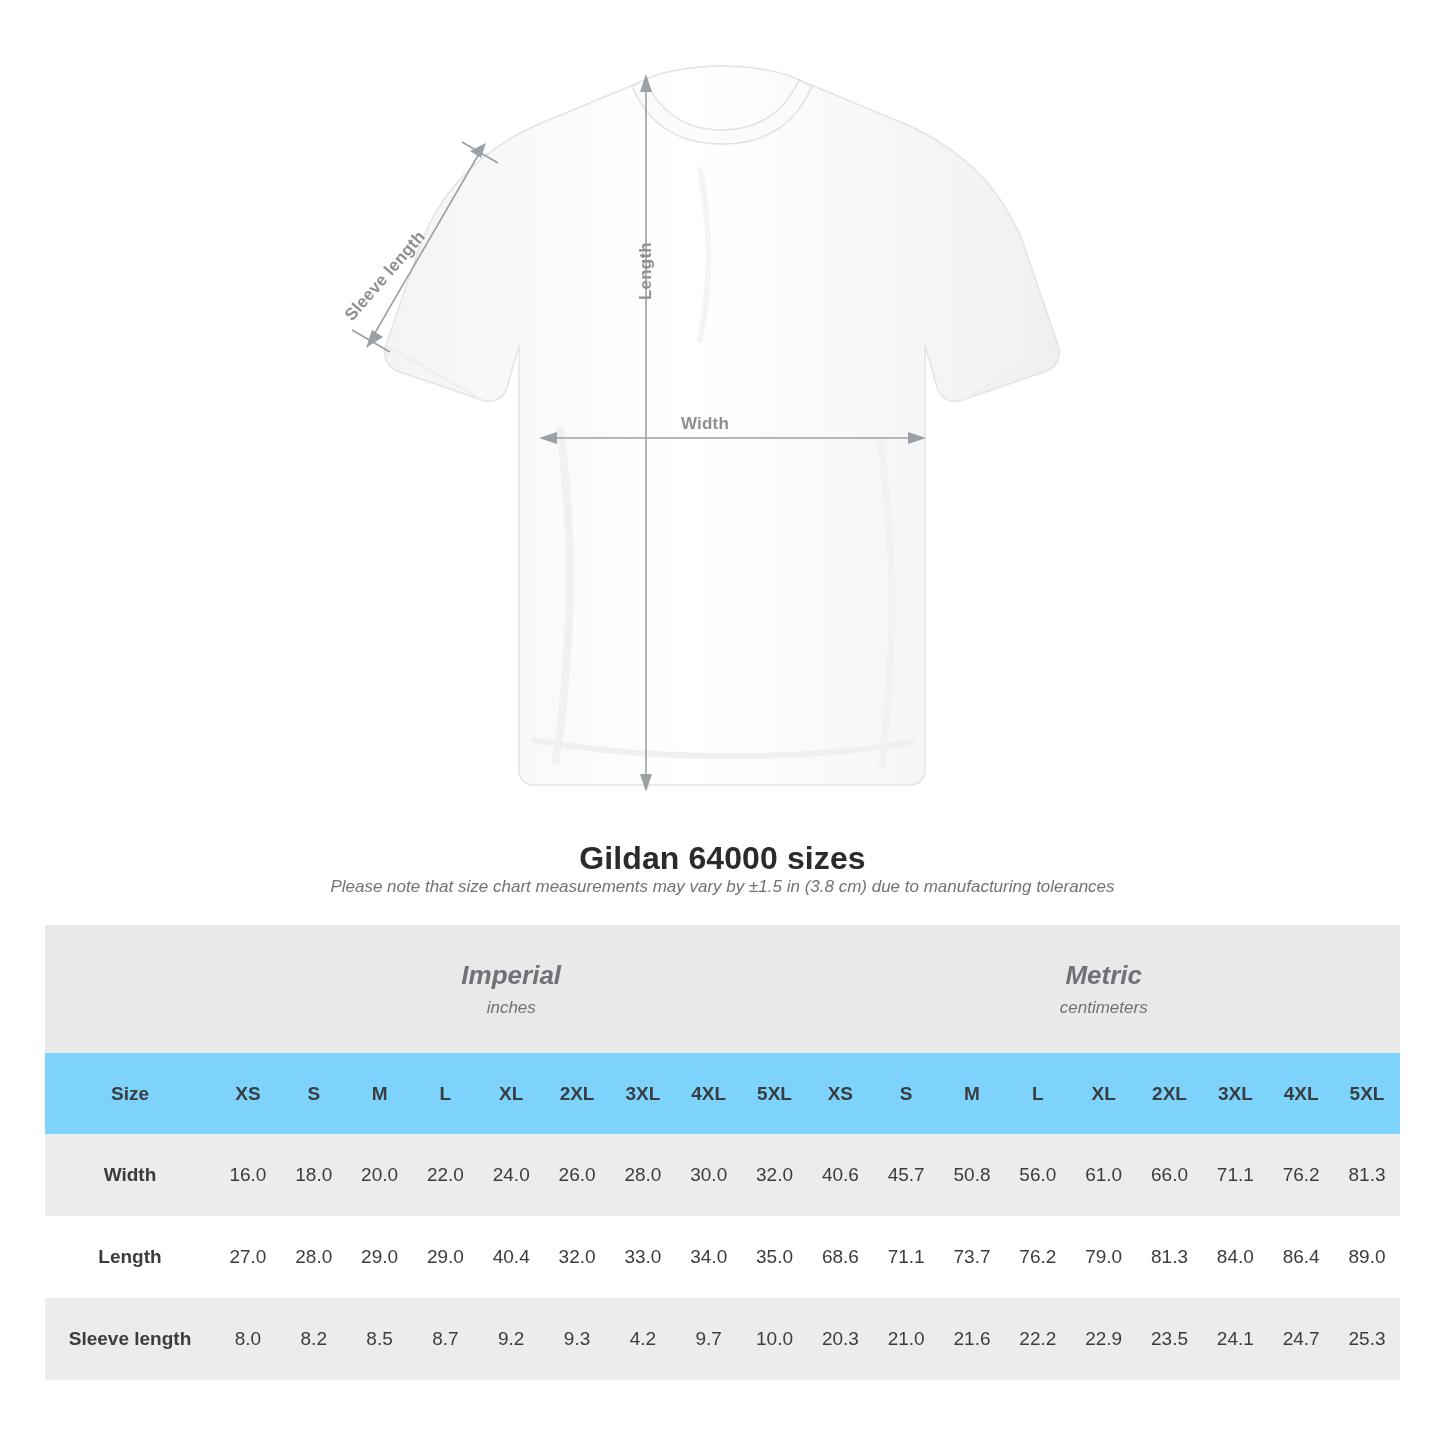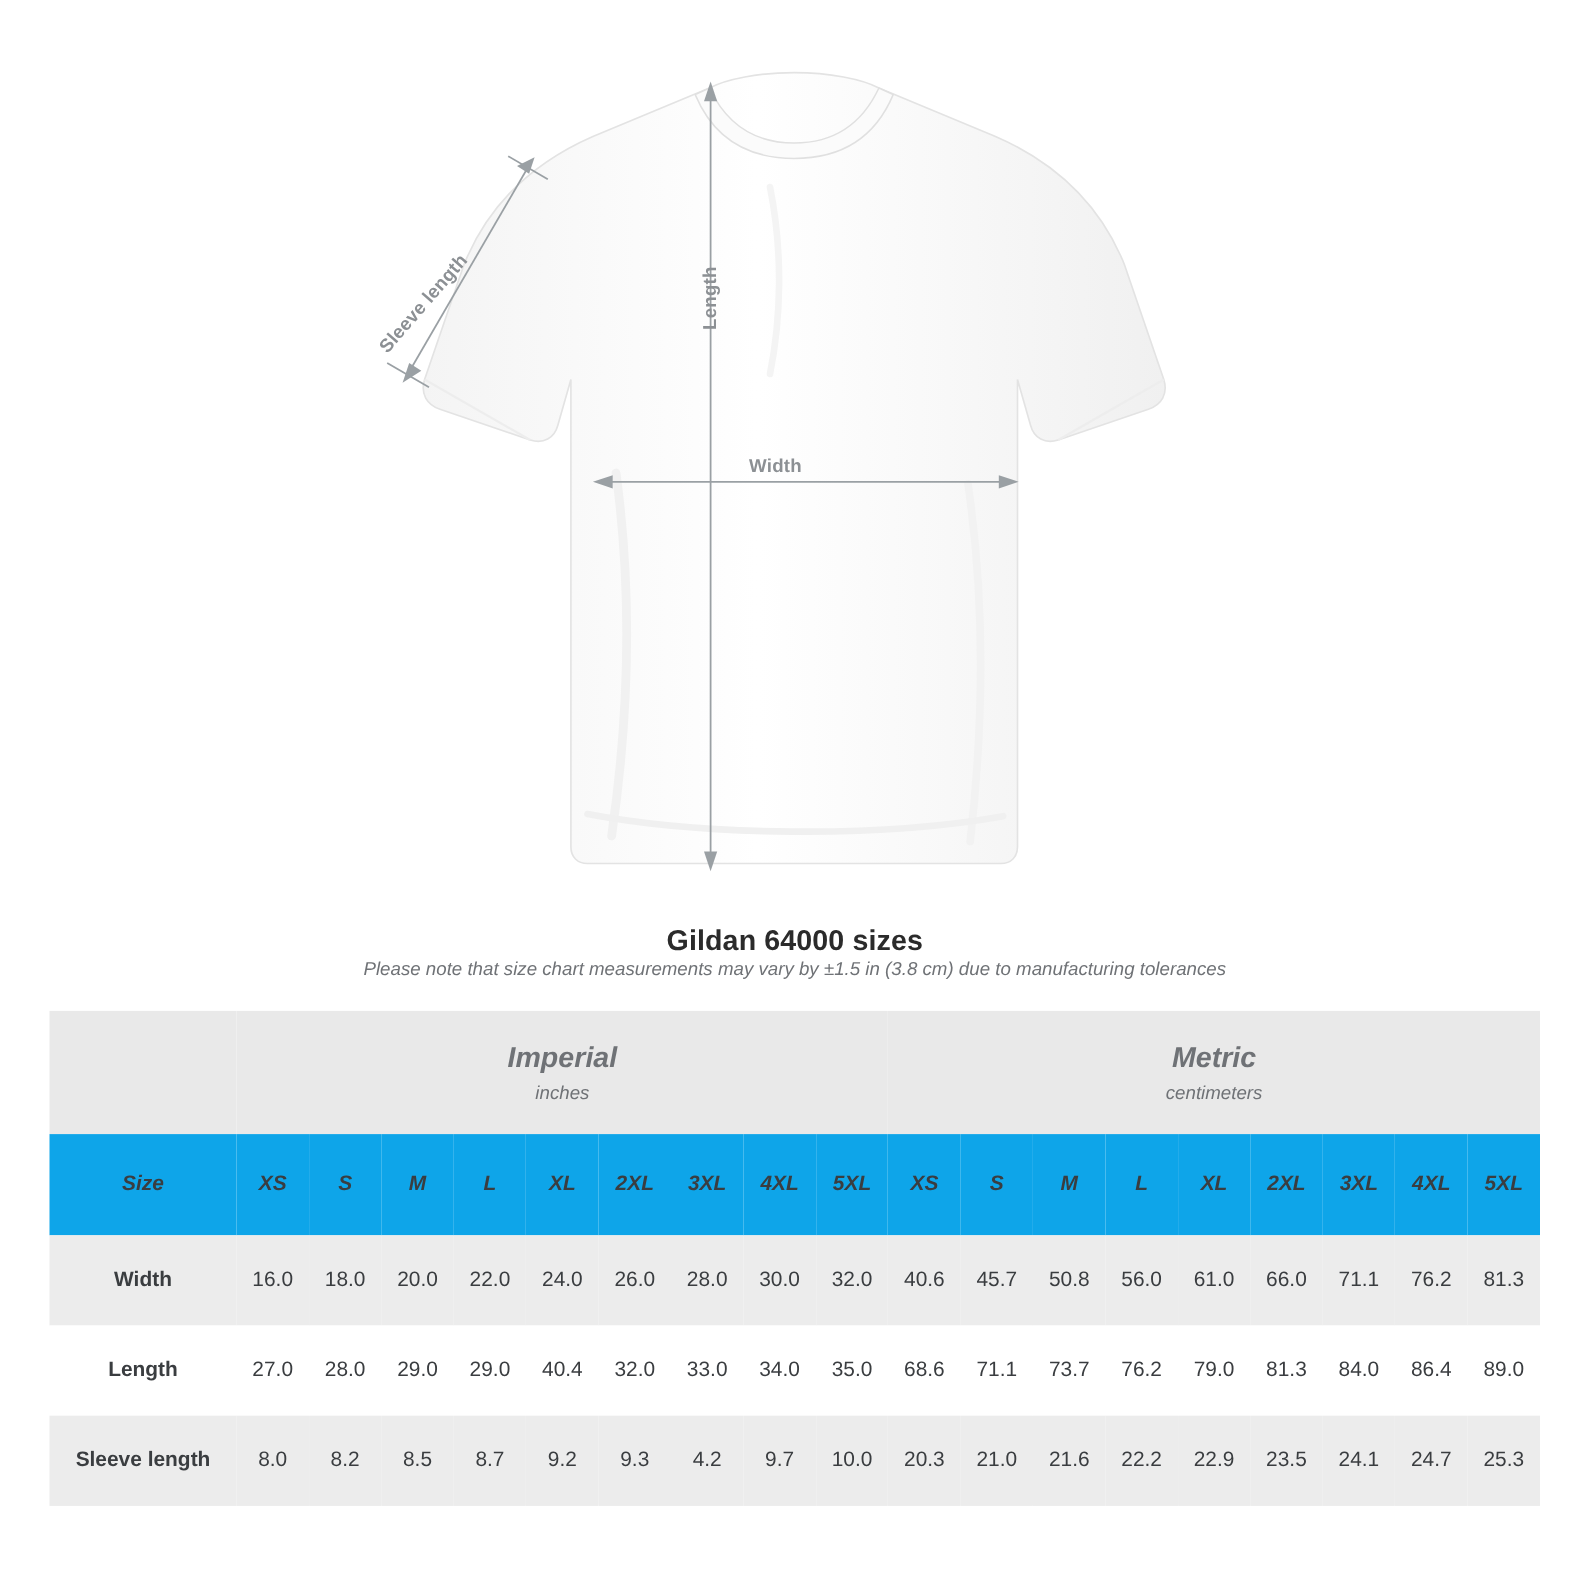--- a/index.html
+++ b/index.html
@@ -52,21 +52,21 @@
     transform: rotate(-49deg);
     transform-origin: left bottom;
   }
 
   
   .title-block {
     text-align: center;
     margin-top: 10px;
   }
   .chart-title {
-    font-size: 26px;
+    font-size: 32px;
     font-weight: bold;
     color: #2b2b2b;
     margin: 0;
     letter-spacing: 0.1px;
   }
   .chart-note {
     font-size: 17px;
     font-style: italic;
     color: #6f7276;
   }
@@ -86,47 +86,46 @@
   table.size-table td,
   table.size-table th {
     text-align: center;
     font-size: 19px;
     color: #3a3d40;
     padding: 0;
     border: none;
   }
   
   .unit-row td {
-    height: 112px;
+    height: 128px;
     background: #e9e9e9;
     vertical-align: middle;
   }
   .unit-name {
     font-size: 26px;
     font-weight: bold;
     font-style: italic;
     color: #6f7276;
     line-height: 1.2;
   }
   .unit-sub {
     font-size: 17px;
     font-style: italic;
     color: #6f7276;
     margin-top: 6px;
   }
 
   
   .size-row td {
-    height: 92px;
-    background: #0ea5e9;
+    height: 81px;
+    background: #7dd3fc;
     font-weight: bold;
     font-size: 19px;
     color: #3a3d40;
     vertical-align: middle;
-    font-style: italic;
   }
   .size-row td.rowlabel {
     font-weight: bold;
   }
 
   .data-row td {
     height: 82px;
     vertical-align: middle;
   }
   .data-row.shade td { background: #ececec; }

